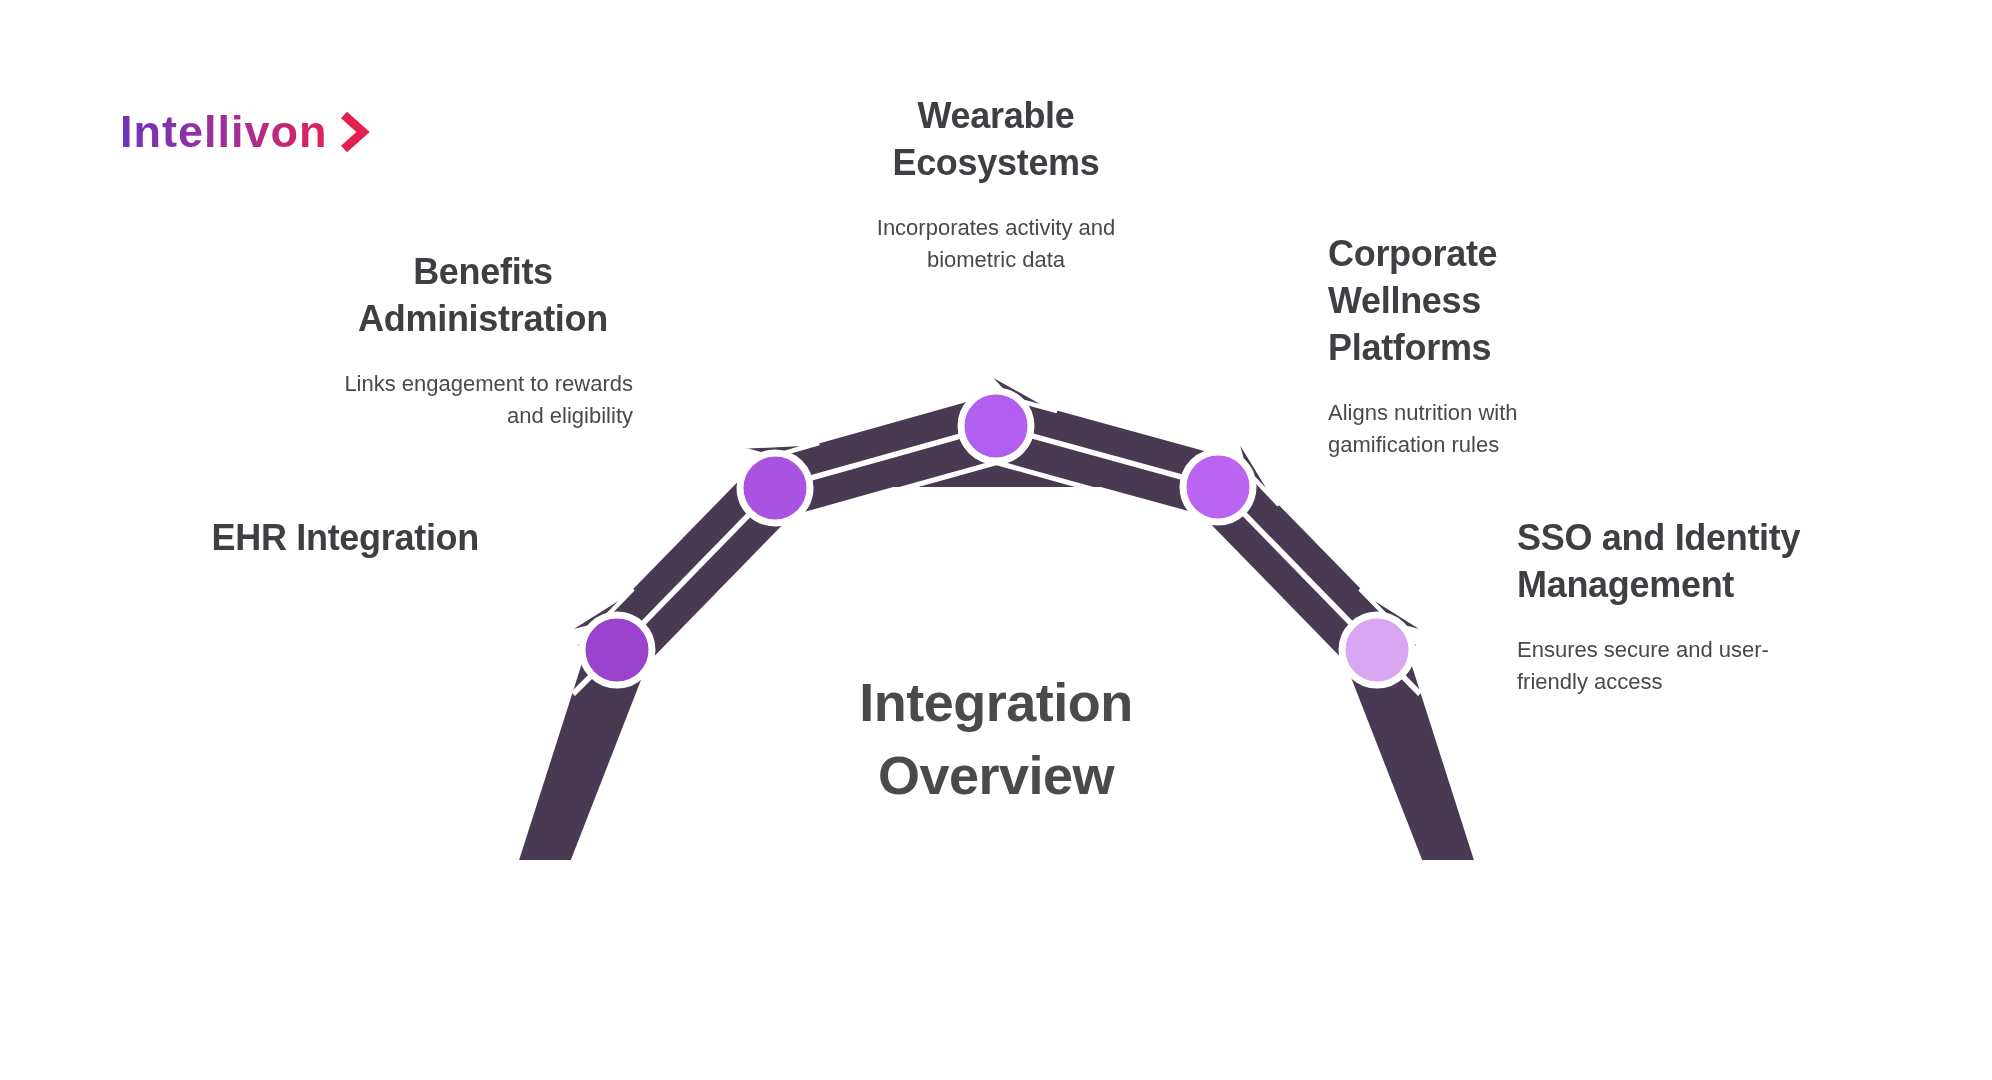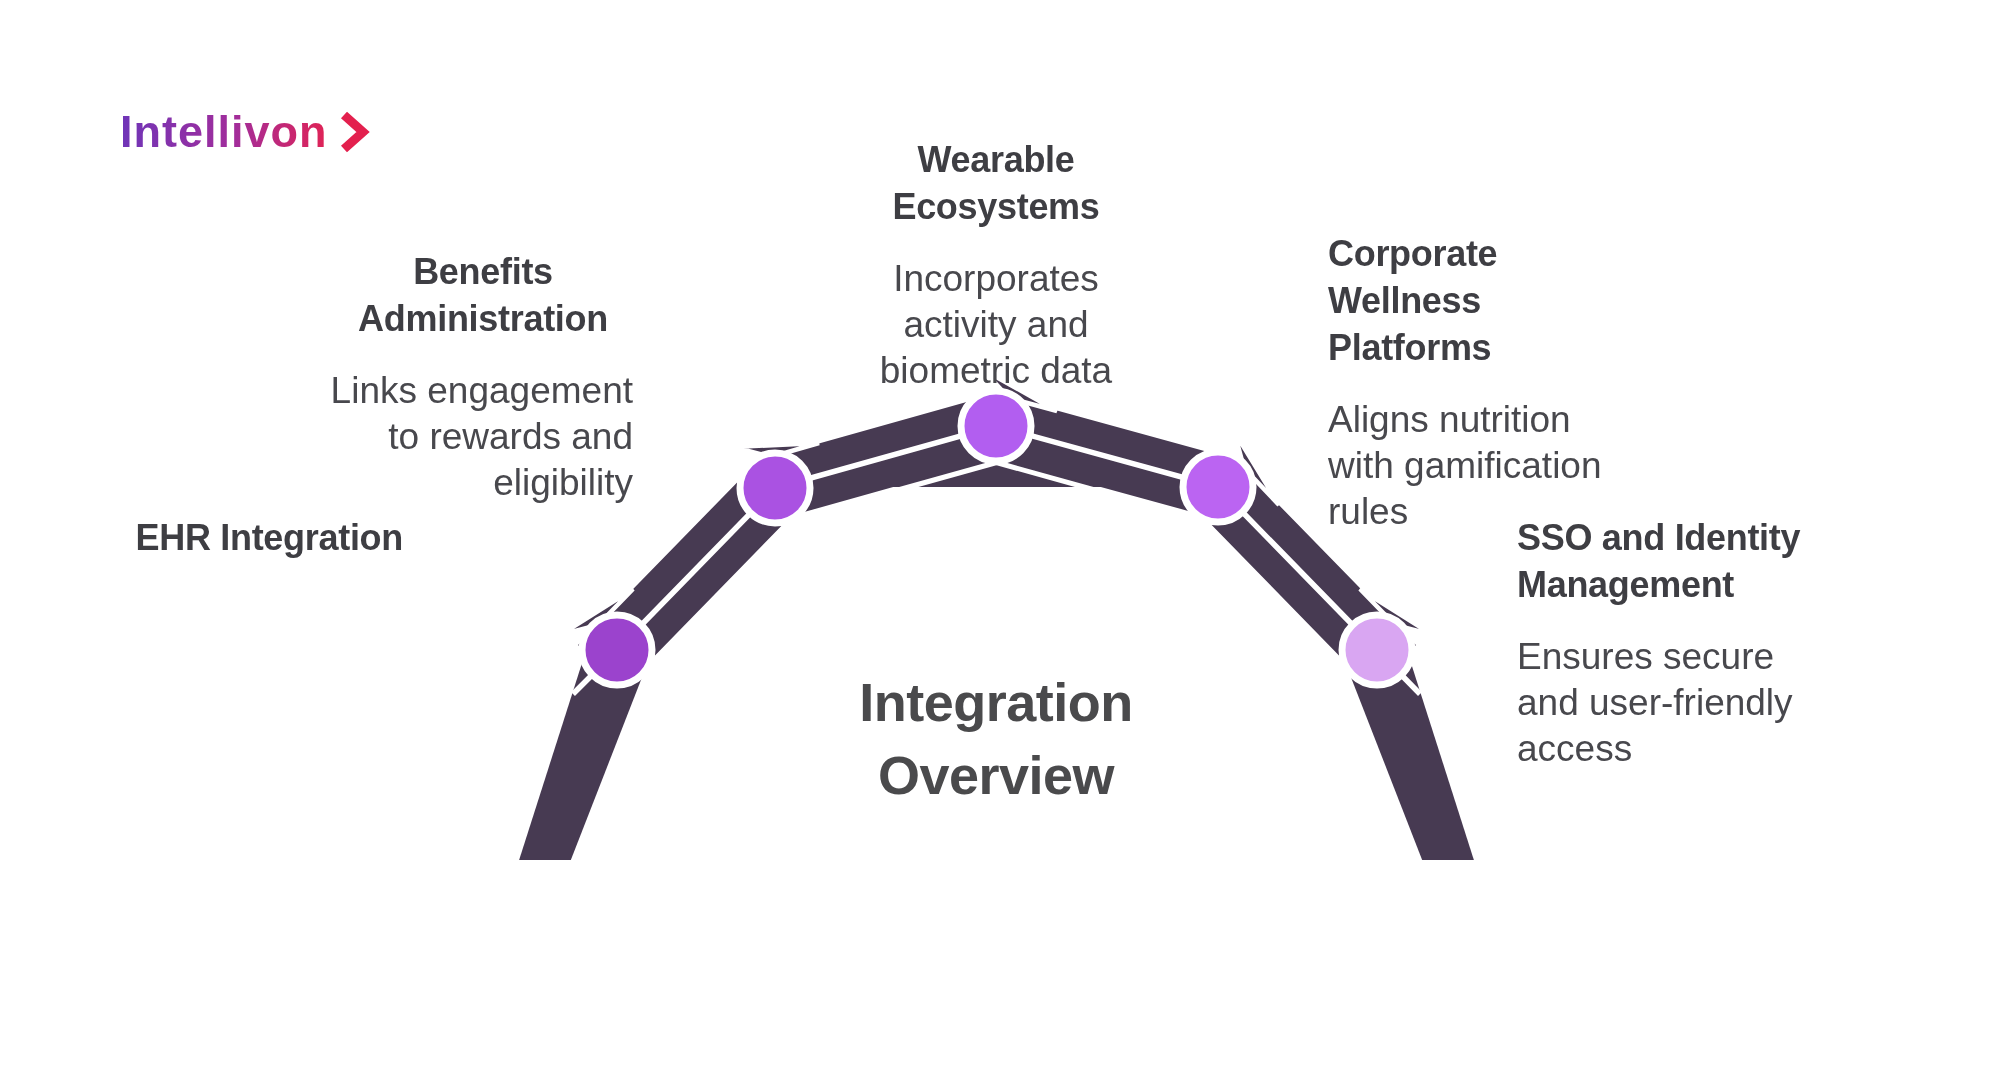--- a/index.html
+++ b/index.html
@@ -9,35 +9,35 @@
   
   .logo{position:absolute;left:120px;top:104px;display:flex;align-items:center;}
   .logo-text{font-size:45px;font-weight:600;letter-spacing:1px;
              background:linear-gradient(90deg,var(--logo-start) 0%,var(--logo-mid) 55%,var(--logo-end) 100%);
              -webkit-background-clip:text;background-clip:text;color:transparent;}
   .logo-chevron{margin-left:10px;margin-top:4px;}
 
   
   .node{position:absolute;display:flex;flex-direction:column;}
   .node-heading{font-weight:bold;font-size:36px;line-height:47px;letter-spacing:-0.3px;color:var(--text-dark);}
-  .node-desc{font-size:37px;line-height:46px;color:var(--text-body);margin-top:26px;}
+  .node-desc{font-size:22px;line-height:32px;color:var(--text-body);margin-top:26px;}
 
   .node-right{align-items:flex-end;text-align:right;}
   .node-left{align-items:flex-start;text-align:left;}
   .node-center{align-items:center;text-align:center;}
 
-  #node-ehr{right:1589px;top:514px;justify-content:space-between;}
+  #node-ehr{right:1513px;top:514px;justify-content:space-between;}
   #node-ehr .node-heading{white-space:nowrap;}
   #node-ehr .node-desc{max-width:280px;}
 
   #node-benefits{right:1359px;top:248px;}
   #node-benefits .node-heading{max-width:300px;text-align:center;}
   #node-benefits .node-desc{max-width:330px;}
 
-  #node-wearable{left:826px;top:92px;width:340px;margin-top:44px;}
+  #node-wearable{left:826px;top:92px;width:340px;}
   #node-wearable .node-heading{max-width:300px;}
   #node-wearable .node-desc{max-width:320px;}
 
   #node-corporate{left:1328px;top:230px;}
   #node-corporate .node-heading{max-width:230px;}
   #node-corporate .node-desc{max-width:300px;}
 
   #node-sso{left:1517px;top:514px;justify-content:space-between;}
   #node-sso .node-heading{max-width:345px;}
   #node-sso .node-desc{max-width:300px;}

